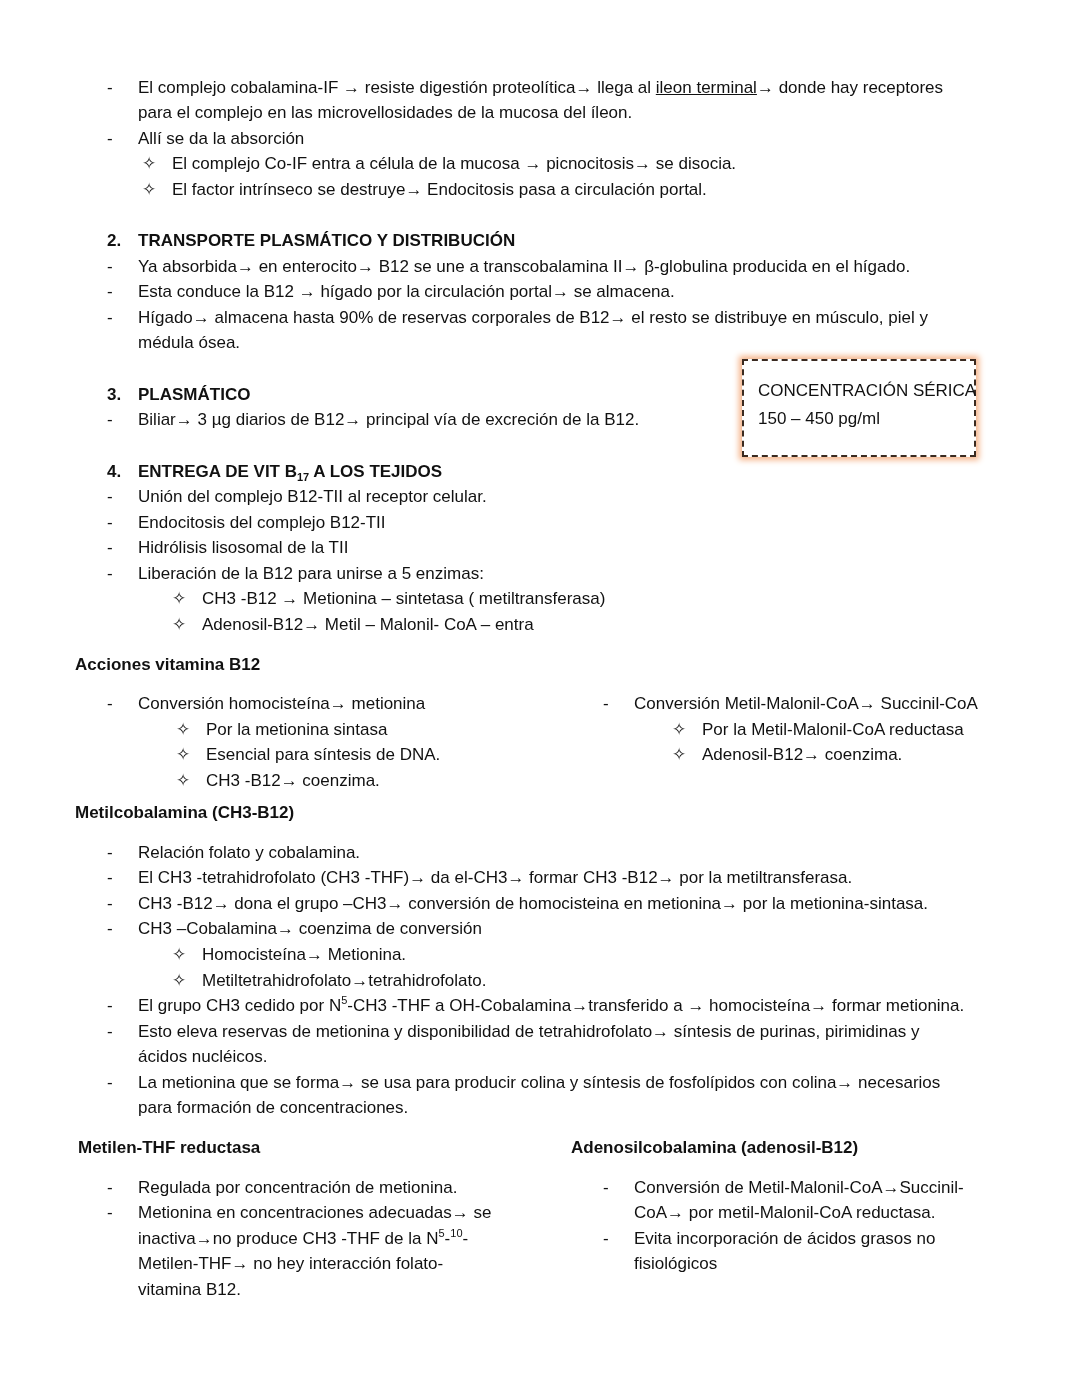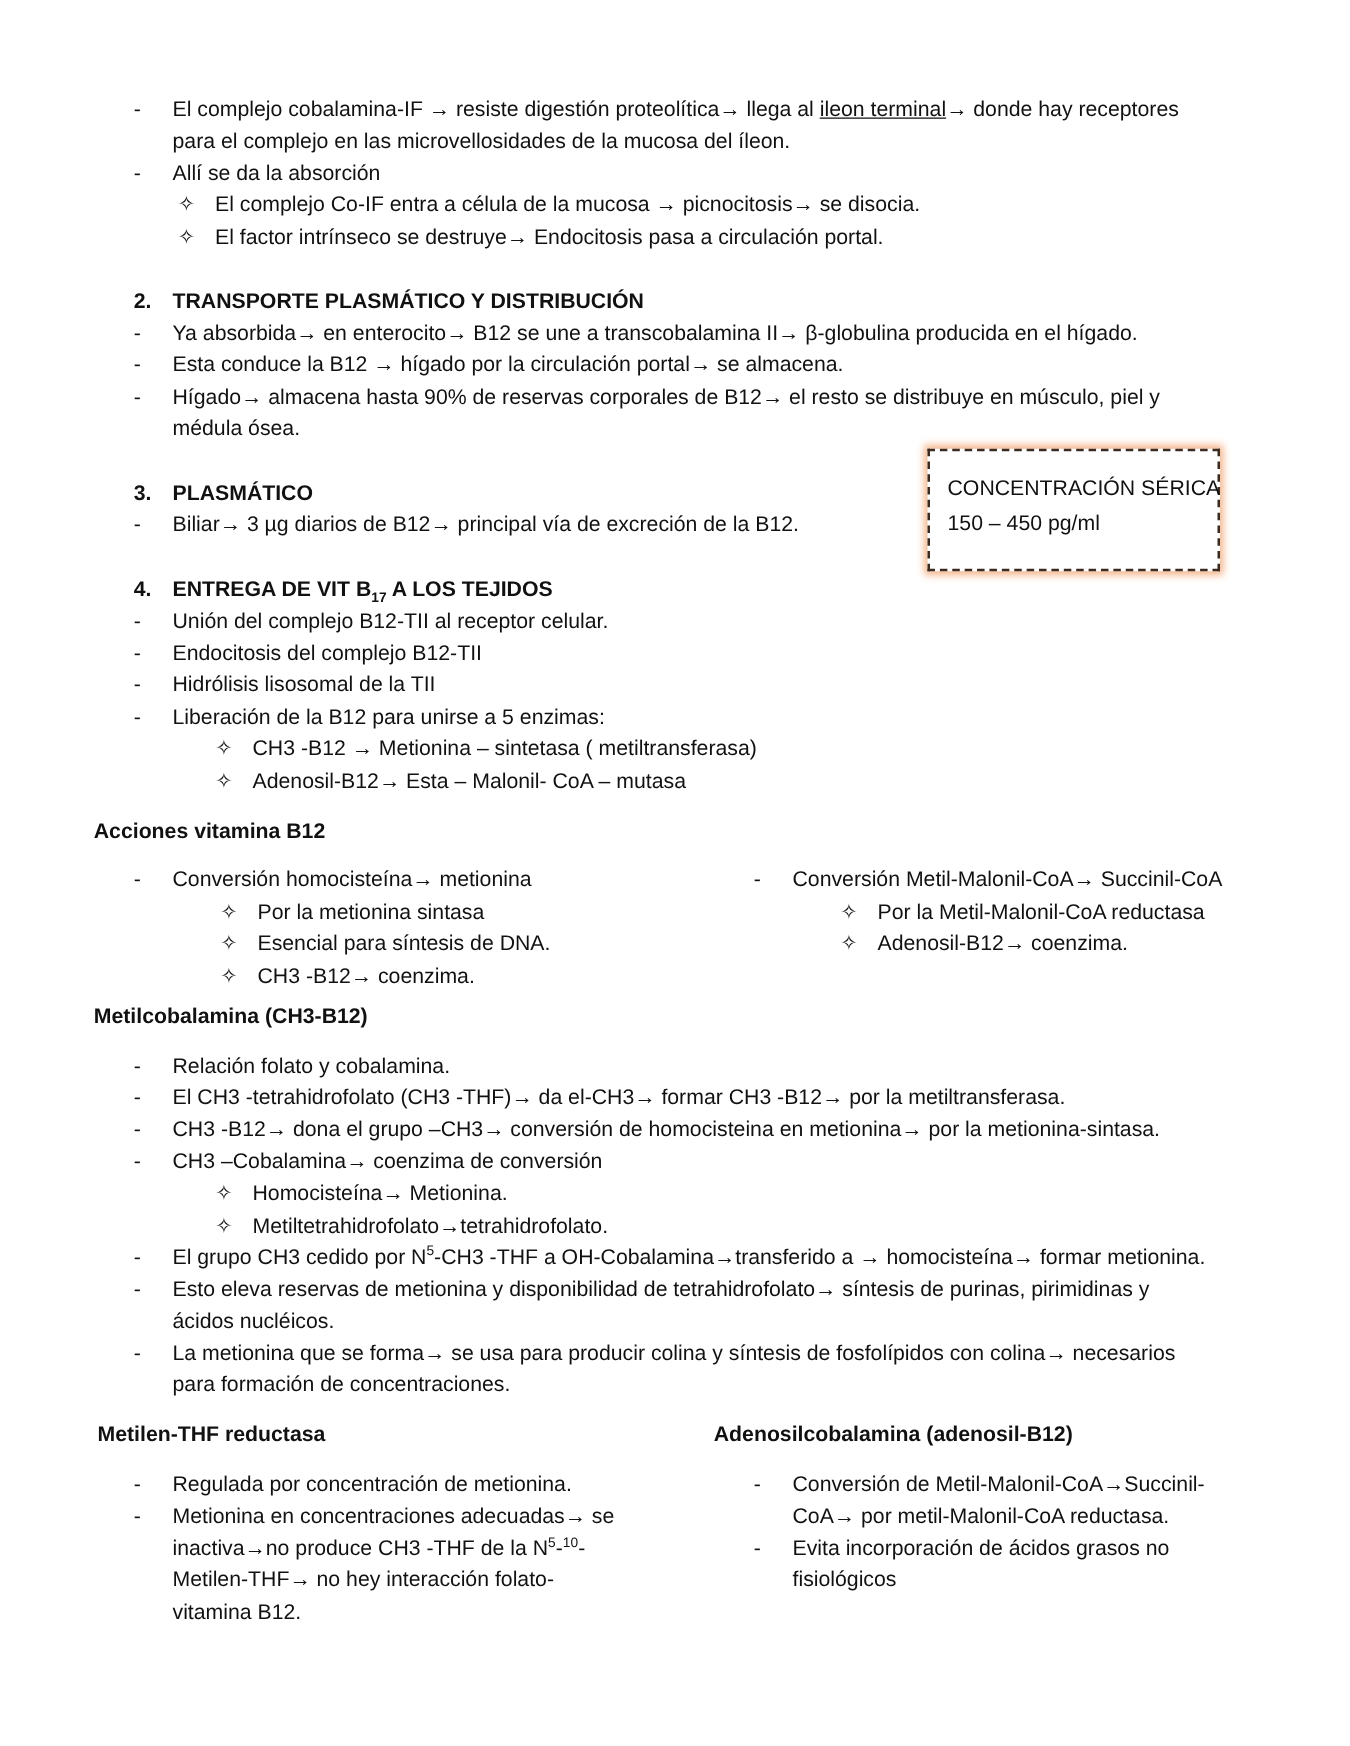--- a/index.html
+++ b/index.html
@@ -62,21 +62,21 @@
   <span class="line t head" style="top:461px"><span>ENTREGA DE VIT B</span><sub>17</sub><span> A LOS TEJIDOS</span></span>
   <span class="line dash" style="top:486px">-</span>
   <span class="line t" style="top:486px">Unión del complejo B12-TII al receptor celular.</span>
   <span class="line dash" style="top:512px">-</span>
   <span class="line t" style="top:512px">Endocitosis del complejo B12-TII</span>
   <span class="line dash" style="top:537px">-</span>
   <span class="line t" style="top:537px">Hidrólisis lisosomal de la TII</span>
   <span class="line dash" style="top:563px">-</span>
   <span class="line t" style="top:563px">Liberación de la B12 para unirse a 5 enzimas:</span>
   <span class="line" style="top:588px;left:172px"><span class="star">✧</span><b>CH3 -B12</b><span> → Metionina – sintetasa ( metiltransferasa)</span></span>
-  <span class="line" style="top:614px;left:172px"><span class="star">✧</span><b>Adenosil-B12</b><span>→ Esta – Malonil- CoA – mutasa</span></span>
+  <span class="line" style="top:614px;left:172px"><span class="star">✧</span><b>Adenosil-B12</b><span>→ Metil – Malonil- CoA – entra</span></span>
 </div>
 
 <div>
   <span class="line head" style="top:654px;left:75px">Acciones vitamina B12</span>
   <span class="line dash" style="top:693px">-</span>
   <span class="line t" style="top:693px">Conversión homocisteína→ metionina</span>
   <span class="line" style="top:719px;left:176px"><span class="star">✧</span><span>Por la </span><b>metionina sintasa</b></span>
   <span class="line" style="top:744px;left:176px"><span class="star">✧</span><span>Esencial para síntesis de DNA.</span></span>
   <span class="line" style="top:770px;left:176px"><span class="star">✧</span><span>CH3 -B12→ coenzima.</span></span>
 

